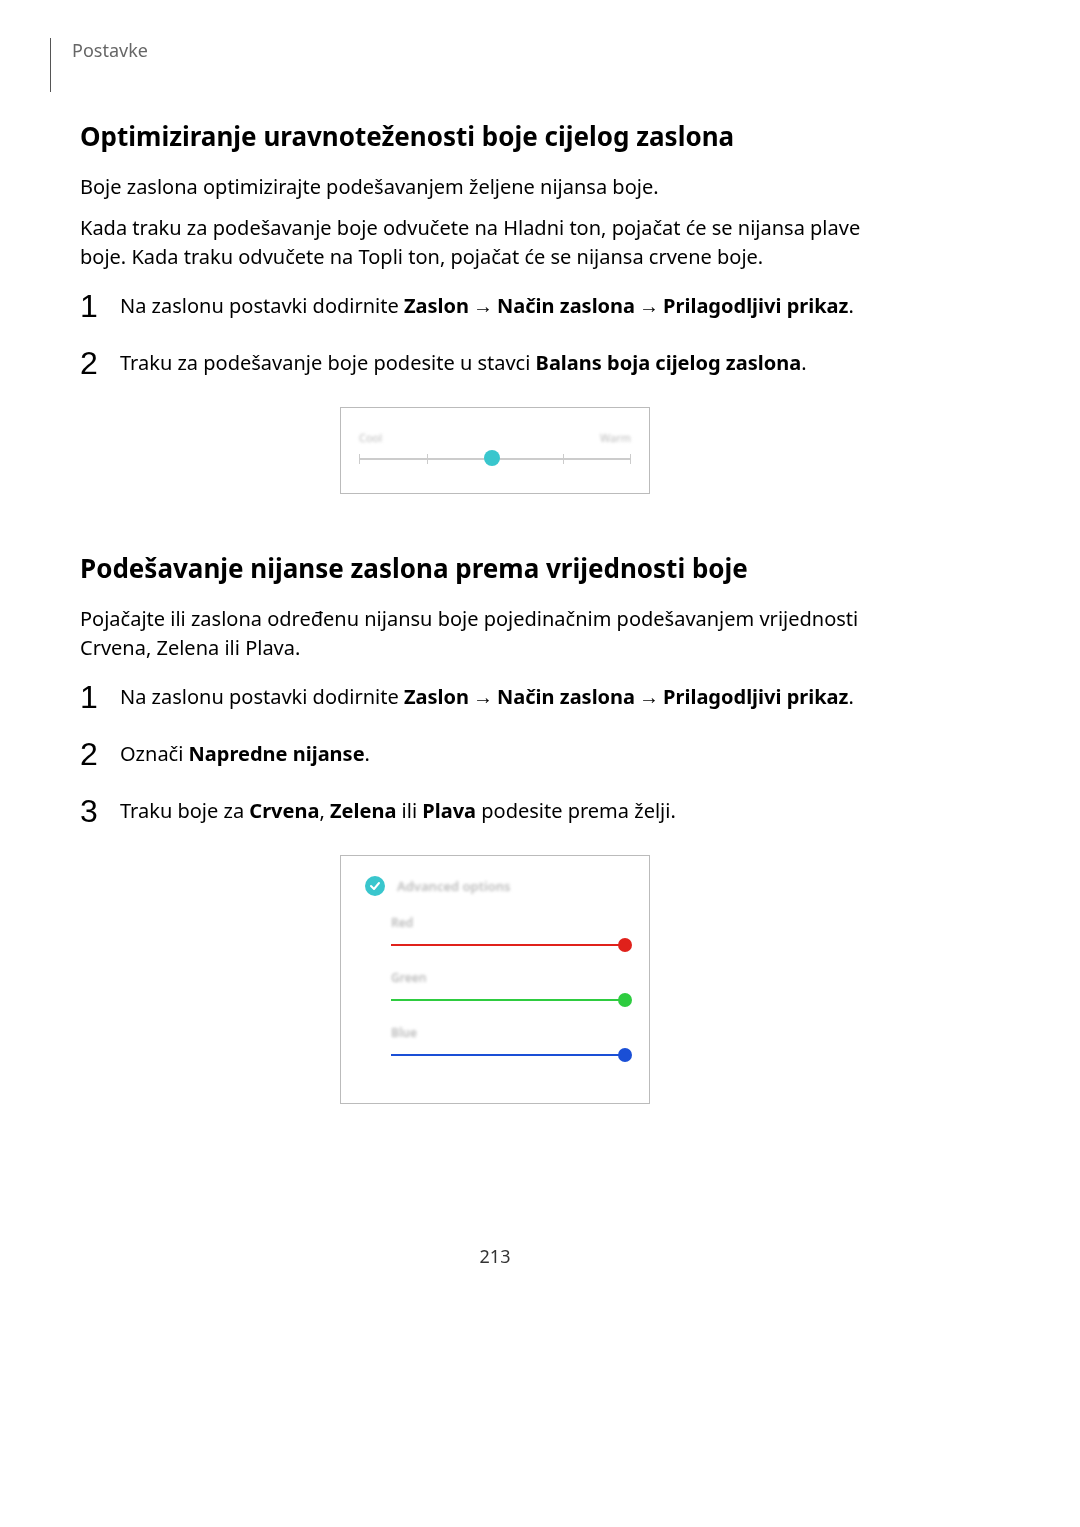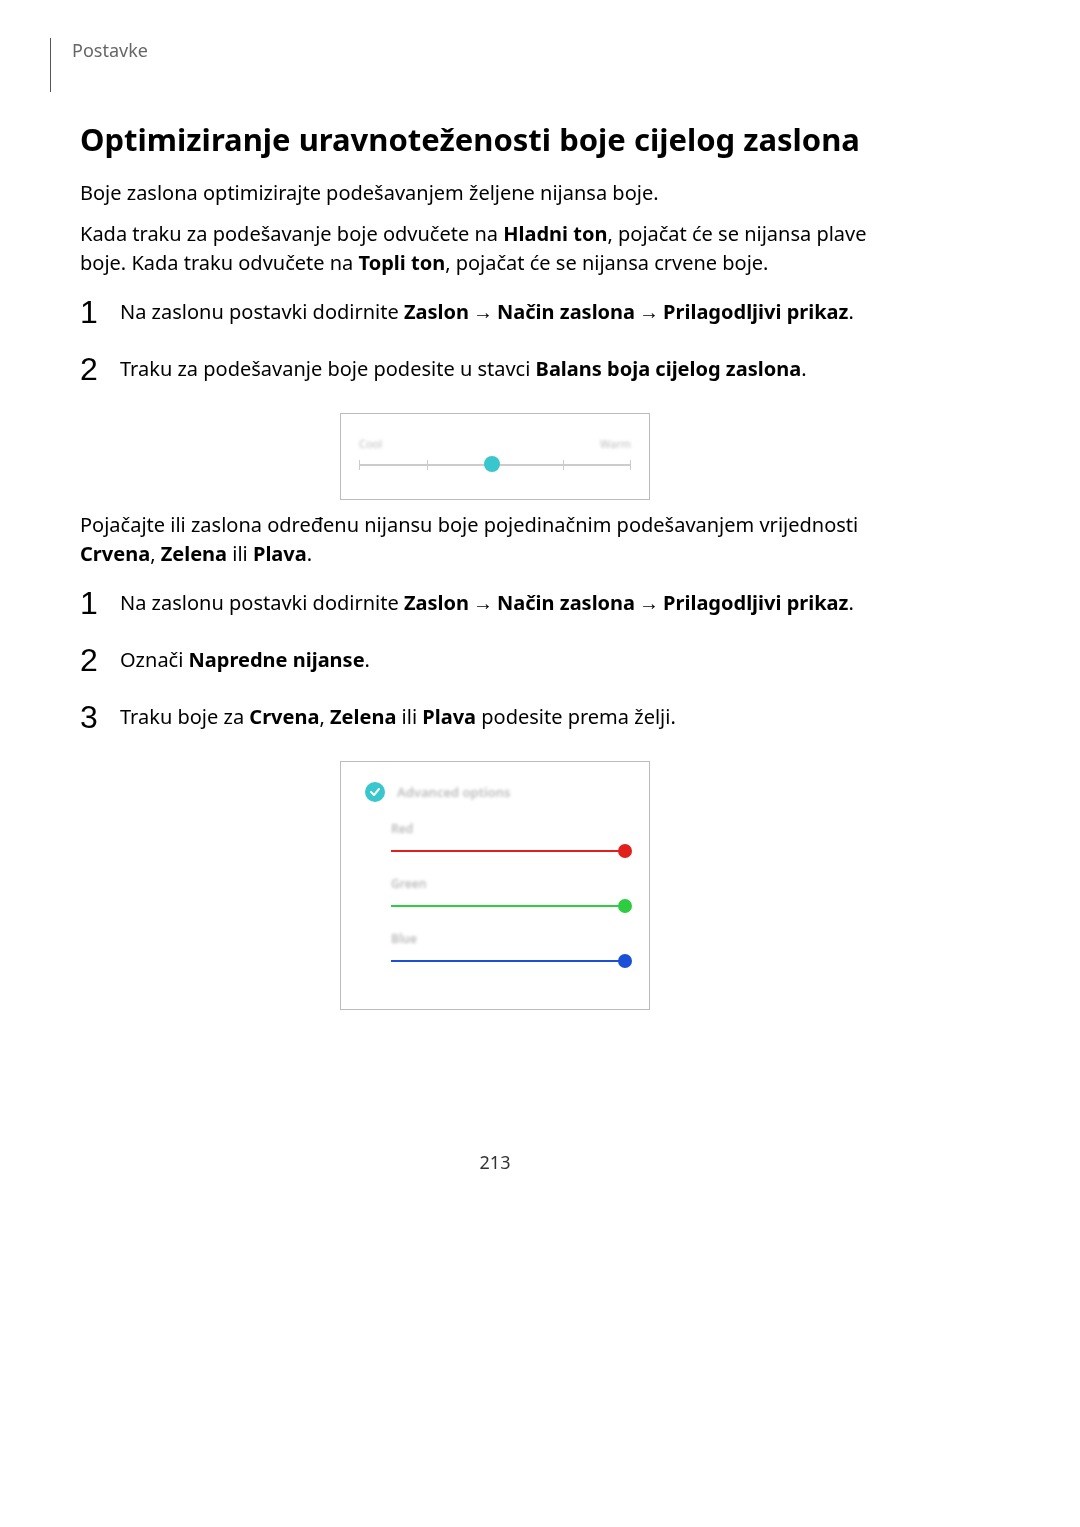--- a/index.html
+++ b/index.html
@@ -24,31 +24,31 @@
     height: 54px;
     border-left: 1.5px solid #555;
   }
   .section-label {
     font-size: 18px;
     color: #666;
     margin-top: 38px;
     margin-left: -8px;
   }
   h2 {
-    font-size: 31px;
+    font-size: 26px;
     font-weight: 700;
     margin-top: 56px;
     margin-bottom: 18px;
   }
   p.body {
     font-size: 20px;
     line-height: 1.45;
     margin: 0 0 12px 0;
   }
-  p.body .b { font-weight: 700; margin-top: 16px; }
+  p.body .b { font-weight: 400; margin-top: 16px; }
   ol.steps {
     list-style: none;
     padding: 0;
     margin: 20px 0 0 0;
     counter-reset: step;
   }
   ol.steps > li {
     position: relative;
     padding-left: 40px;
     margin-bottom: 28px;
@@ -226,20 +226,21 @@
       <div class="line"></div>
       <div class="tick t0"></div>
       <div class="tick t1"></div>
       <div class="tick t2"></div>
       <div class="tick t3"></div>
       <div class="tick t4"></div>
       <div class="handle"></div>
     </div>
   </div>
 
+  <h2>Podešavanje nijanse zaslona prema vrijednosti boje</h2>
 
   <p class="body">
     <span>Pojačajte ili zaslona određenu nijansu boje pojedinačnim podešavanjem vrijednosti </span><span class="b">Crvena</span><span>, </span><span class="b">Zelena</span><span> ili </span><span class="b">Plava</span><span>.</span>
   </p>
 
   <ol class="steps">
     <li>
       <span>Na zaslonu postavki dodirnite </span><span class="b">Zaslon</span><span class="arrow">→</span><span class="b">Način zaslona</span><span class="arrow">→</span><span class="b">Prilagodljivi prikaz</span>.
     </li>
     <li>

